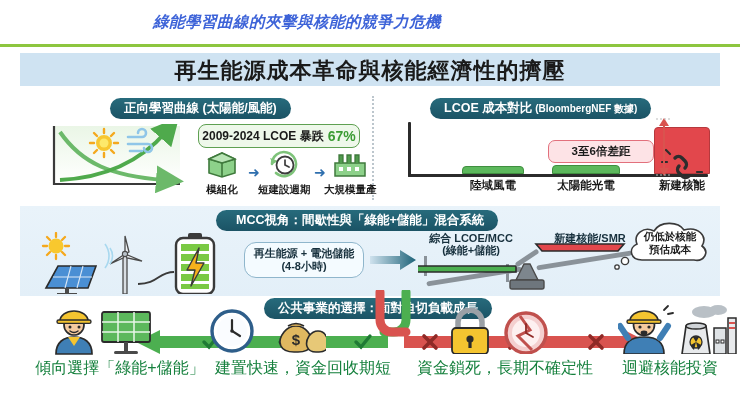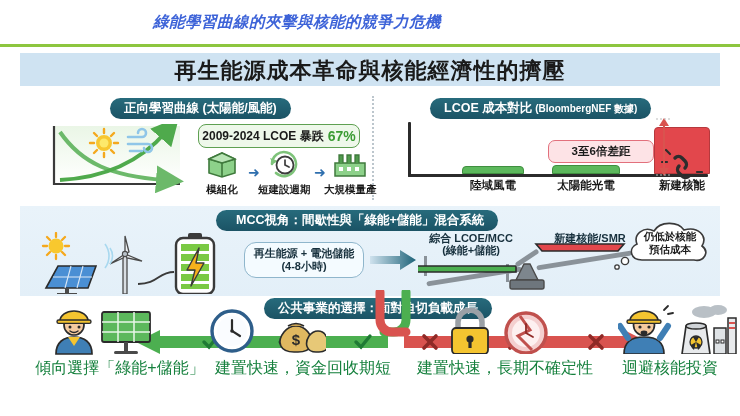--- a/index.html
+++ b/index.html
@@ -482,21 +482,21 @@
         </g>
         <g fill="#ffffff" stroke="#2b2b2b" stroke-width="1">
             <rect x="98" y="36" width="3" height="3"></rect>
             <rect x="103" y="36" width="3" height="3"></rect>
           </g>
       </g>
     </svg>
 
     <div class="bot-lbl" style="left:0;top:62px;width:200px">傾向選擇「綠能+儲能」</div>
     <div class="bot-lbl" style="left:168px;top:62px;width:230px">建置快速，資金回收期短</div>
-    <div class="bot-lbl" style="left:380px;top:62px;width:210px">建置快速，長期不確定性</div>
+    <div class="bot-lbl" style="left:380px;top:62px;width:210px">資金鎖死，長期不確定性</div>
     <div class="bot-lbl" style="left:580px;top:62px;width:140px">迴避核能投資</div>
   </div>
 
   <div class="footer-bar">
     
     
   </div>
 
 </div>
 

